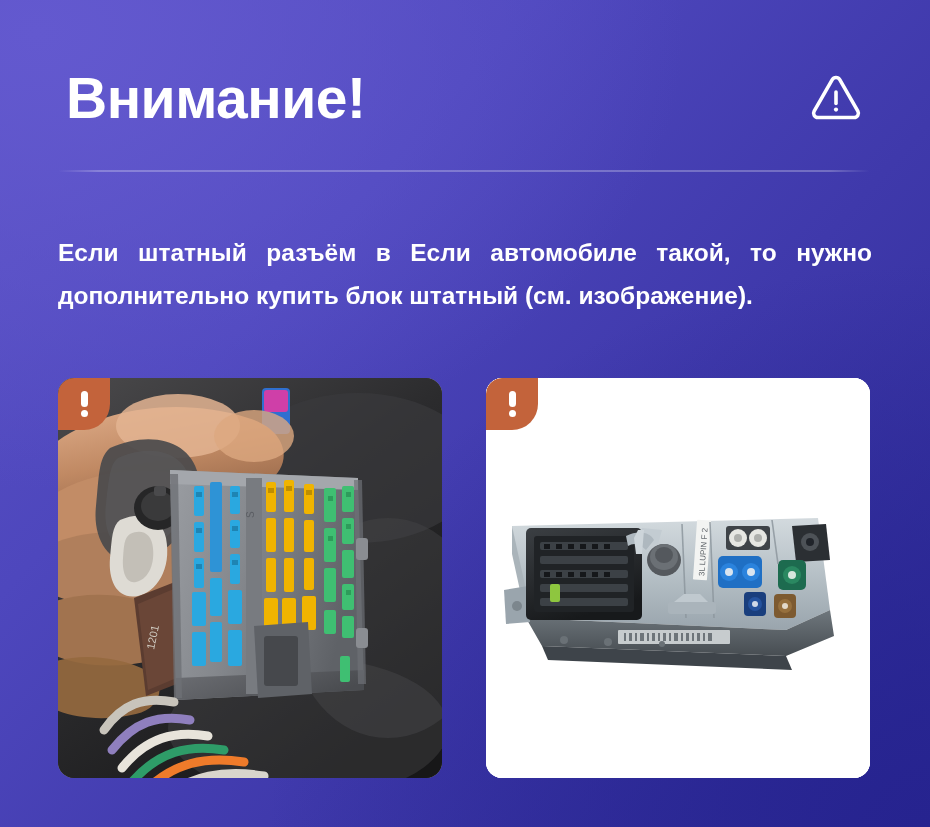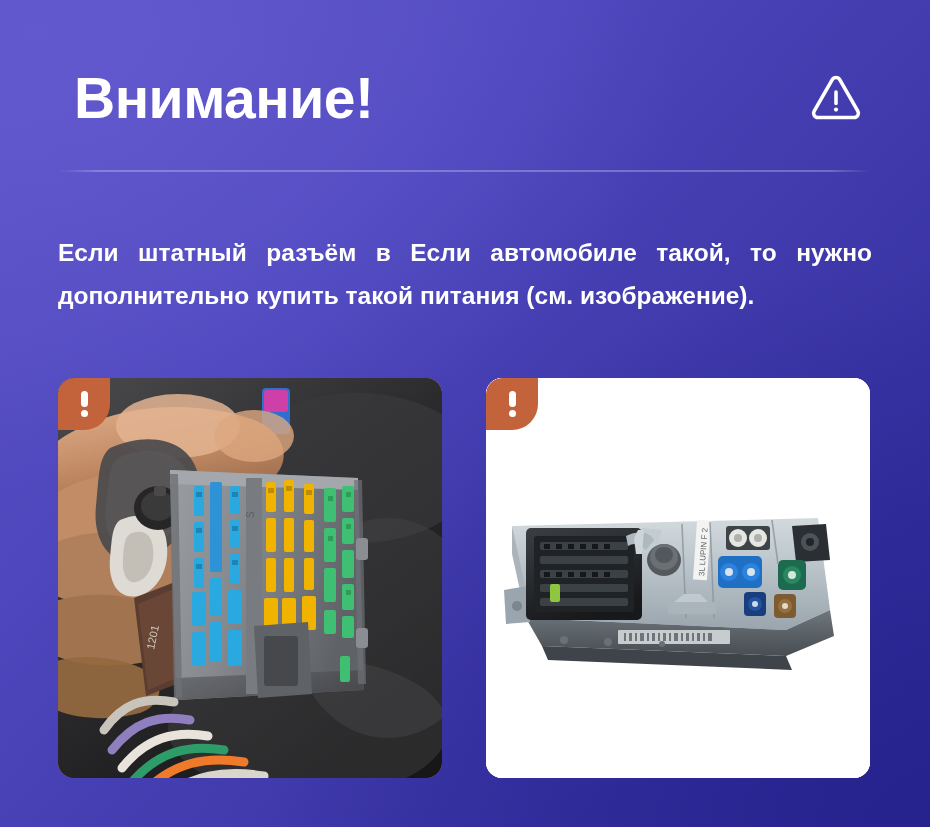--- a/index.html
+++ b/index.html
@@ -32,21 +32,21 @@
     position: absolute;
     left: 58px;
     top: 48px;
     width: 812px;
     height: 100px;
     display: flex;
     align-items: center;
     justify-content: space-between;
   }
   .title {
-    margin: 16px;
+    margin: 8px;
     color: #ffffff;
     font-size: 57px;
     line-height: 1;
     font-weight: 800;
     letter-spacing: -0.5px;
     white-space: nowrap;
   }
   .warn-icon {
     width: 56px;
     height: 56px;
@@ -181,21 +181,21 @@
                -0.77 -1.34 -0.77 -2.99 0 -4.33l18.1 -31.4C25.02 8.33 26.45 7.5 28 7.5z" fill="none" stroke="#ffffff" stroke-width="3.6" stroke-linejoin="round"></path>
       <line x1="28" y1="22" x2="28" y2="33.5" stroke="#ffffff" stroke-width="3.6" stroke-linecap="round"></line>
       <circle cx="28" cy="39.6" r="2.1" fill="#ffffff"></circle>
     </svg>
   </div>
 
   <div class="divider"></div>
 
   <div class="copy">
     <span class="line-1">Если штатный разъём в Если автомобиле такой, то нужно</span>
-    <span class="line-2">дополнительно купить такой питания (см. изображение).</span>
+    <span class="line-2">дополнительно купить блок штатный (см. изображение).</span>
   </div>
 
   <div class="cards">
 
     <div class="card">
       <div class="card-badge">
         <span class="badge-bang"></span>
       </div>
 
       <svg class="photo photo-connector" viewBox="0 0 384 400" preserveAspectRatio="xMidYMid slice" aria-hidden="true">

